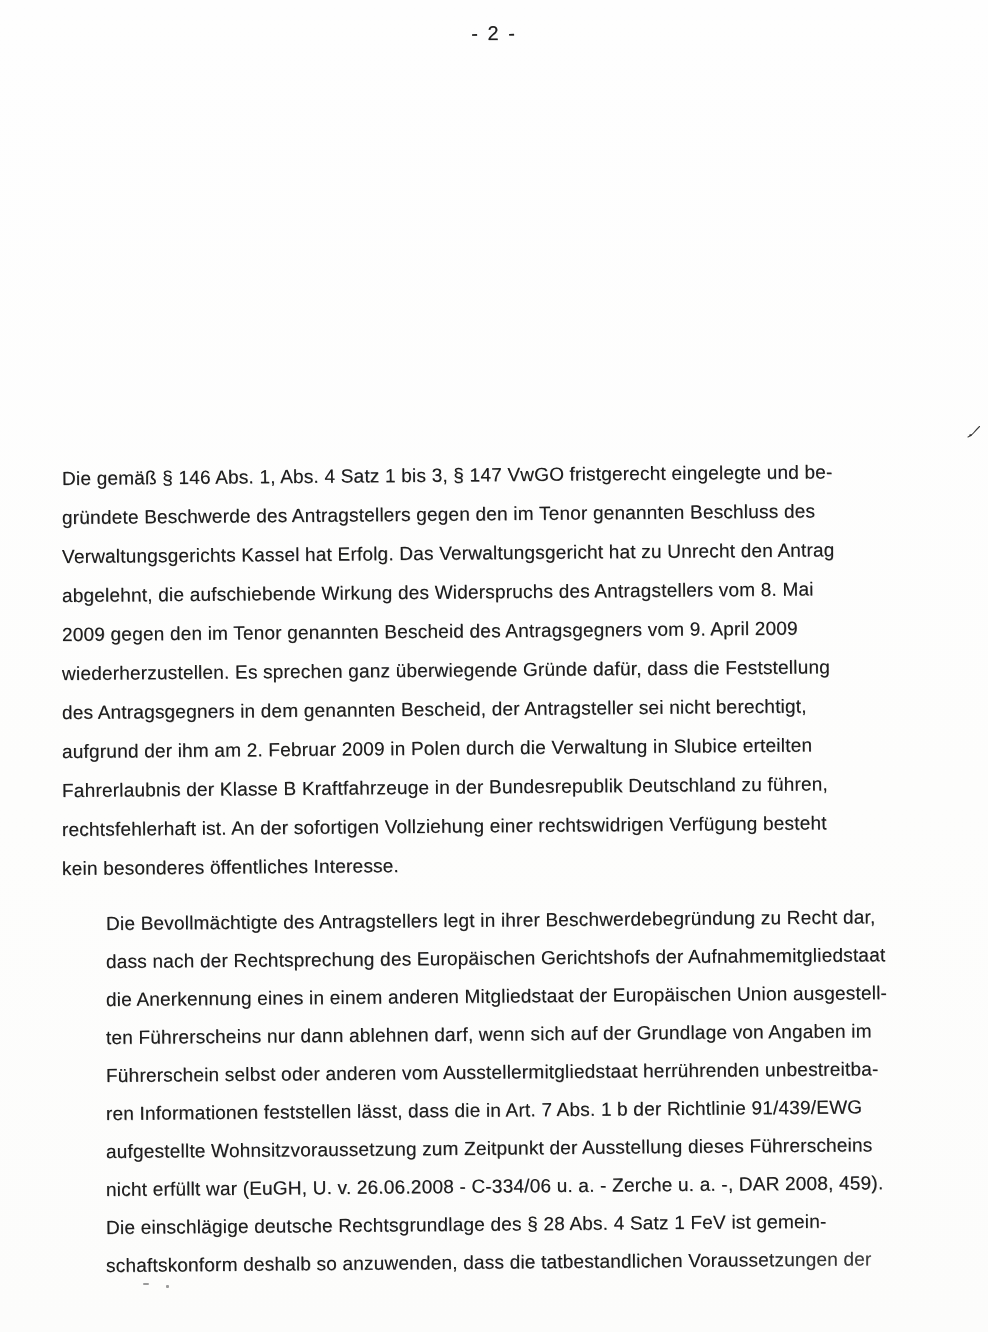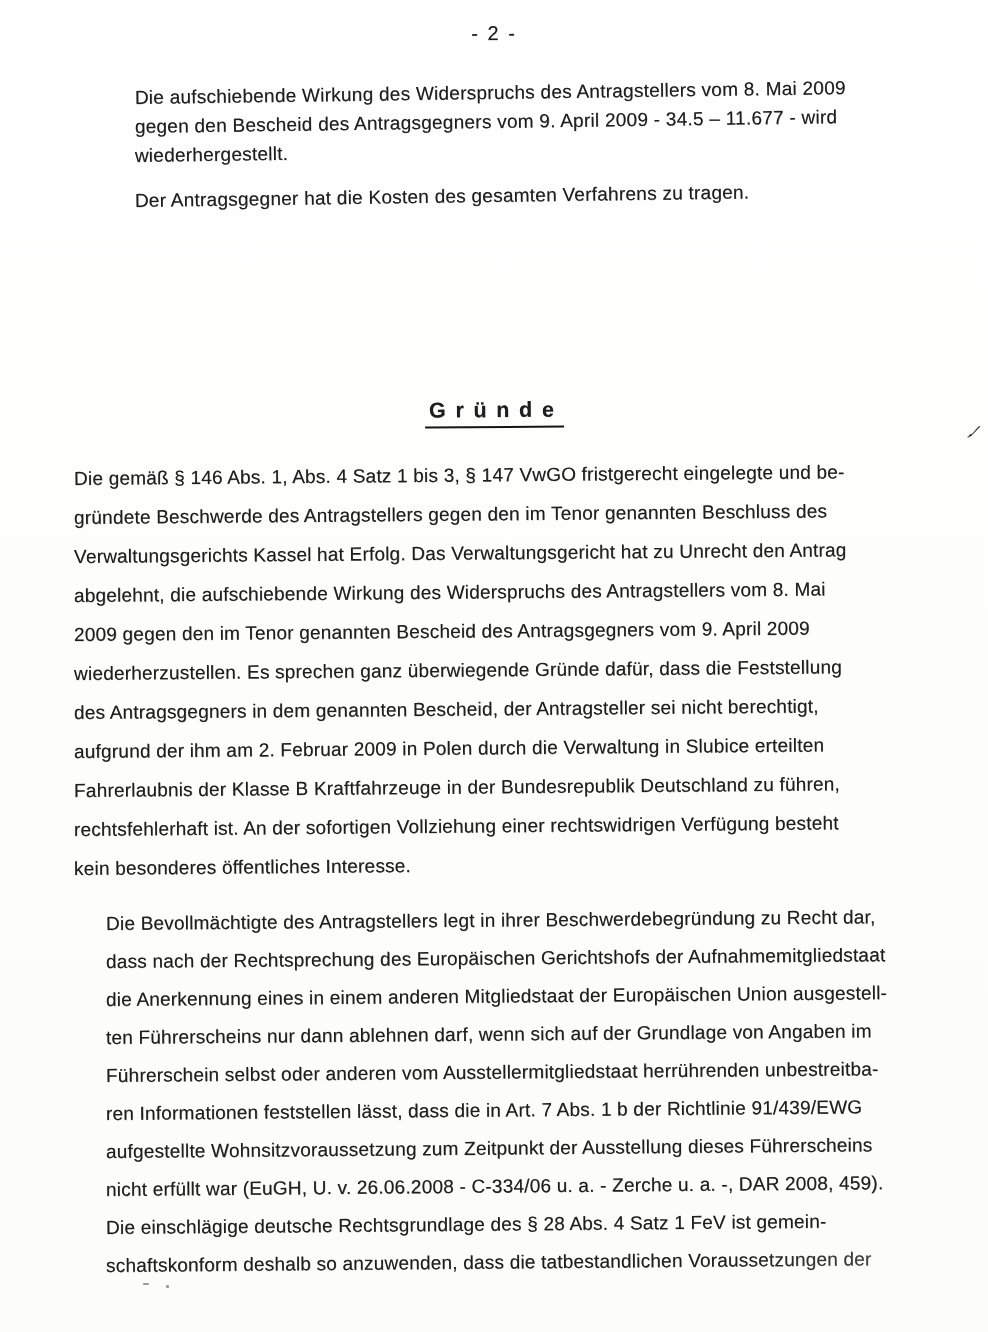--- a/index.html
+++ b/index.html
@@ -63,21 +63,21 @@
     border-bottom: 2.5px solid #151515;
     transform: rotate(-0.4deg);
   }
   .bodytext {
     position: absolute;
     left: 62px;
     width: 890px;
     font-size: 19px;
     letter-spacing: 0.2px;
   }
-  #paragraph-1 { top: 459px; line-height: 39px; margin-left: 12px; }
+  #paragraph-1 { top: 459px; line-height: 39px; }
   #paragraph-2 { top: 905px; line-height: 38px; margin-left: 44px; }
   .bodytext .line {
     white-space: nowrap;
     transform: rotate(-0.5deg);
     transform-origin: 0 50%;
   }
   
   #paragraph-2 .line:last-child {
     background: none;
     -webkit-mask-image: linear-gradient(90deg, #000 70%, rgba(0,0,0,0.72) 100%);
@@ -98,34 +98,23 @@
   #speck-1 { left: 143px; top: 1283px; width: 6px; height: 2px; }
   #speck-2 { left: 166px; top: 1285px; width: 3px; height: 3px; }
 </style>
 </head>
 <body>
 
 <div class="page scan">
 
   <div class="pagenum">- 2 -</div>
 
-  <div class="tenor" id="tenor-block-1">
-    <div class="line">Die aufschiebende Wirkung des Widerspruchs des Antragstellers vom 8. Mai 2009</div>
-    <div class="line">gegen den Bescheid des Antragsgegners vom 9. April 2009 - 34.5 – 11.677 - wird</div>
-    <div class="line">wiederhergestellt.</div>
-  </div>
-
-  <div class="tenor" id="tenor-block-2">
-    <div class="line">Der Antragsgegner hat die Kosten des gesamten Verfahrens zu tragen.</div>
-  </div>
 
 
-  <div class="heading-wrap">
-    <span class="title">Gründe</span>
-  </div>
+
 
   <svg class="margin-mark" viewBox="0 0 16 16" aria-hidden="true">
     <path d="M2 13 Q5 12 7.5 9 Q10 6 13.5 2.5" stroke="#3a3a3a" stroke-width="1.1" fill="none" stroke-linecap="round"></path>
     <path d="M3.5 10.5 q1.6 -0.6 2.6 0.2 q-0.4 1.4 -2.2 1.6 q-1.1 -0.9 -0.4 -1.8 Z" fill="#2e2e2e"></path>
   </svg>
 
   <div class="bodytext" id="paragraph-1">
     <div class="line">Die gemäß § 146 Abs. 1, Abs. 4 Satz 1 bis 3, § 147 VwGO fristgerecht eingelegte und be-</div>
     <div class="line">gründete Beschwerde des Antragstellers gegen den im Tenor genannten Beschluss des</div>
     <div class="line">Verwaltungsgerichts Kassel hat Erfolg. Das Verwaltungsgericht hat zu Unrecht den Antrag</div>

